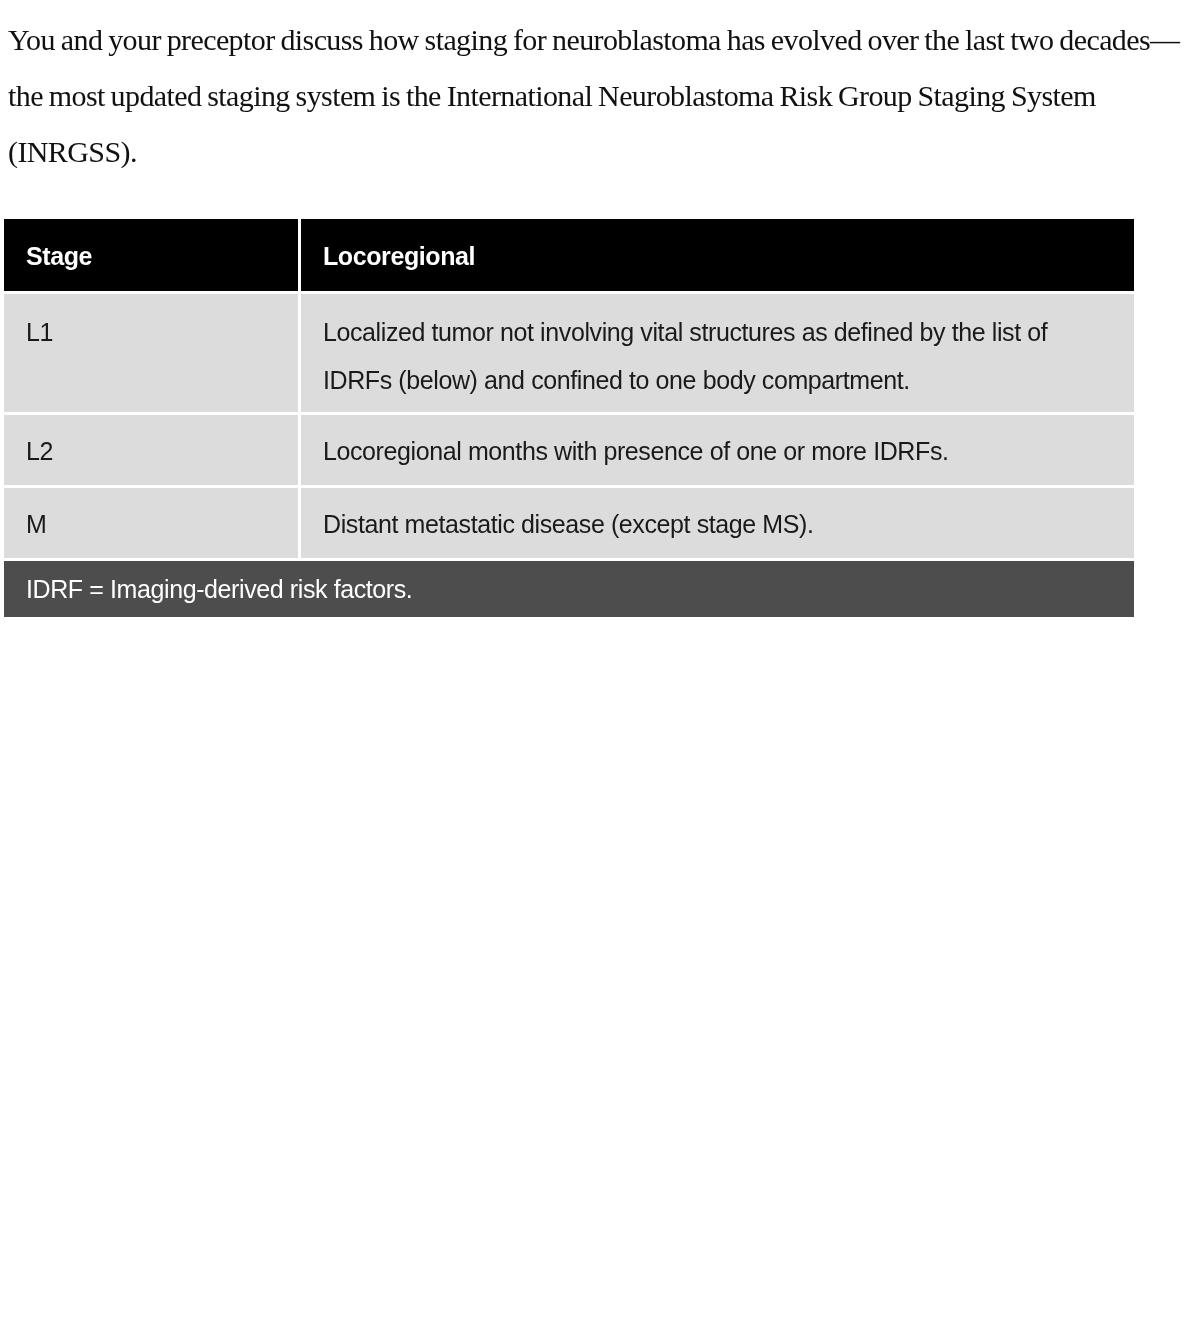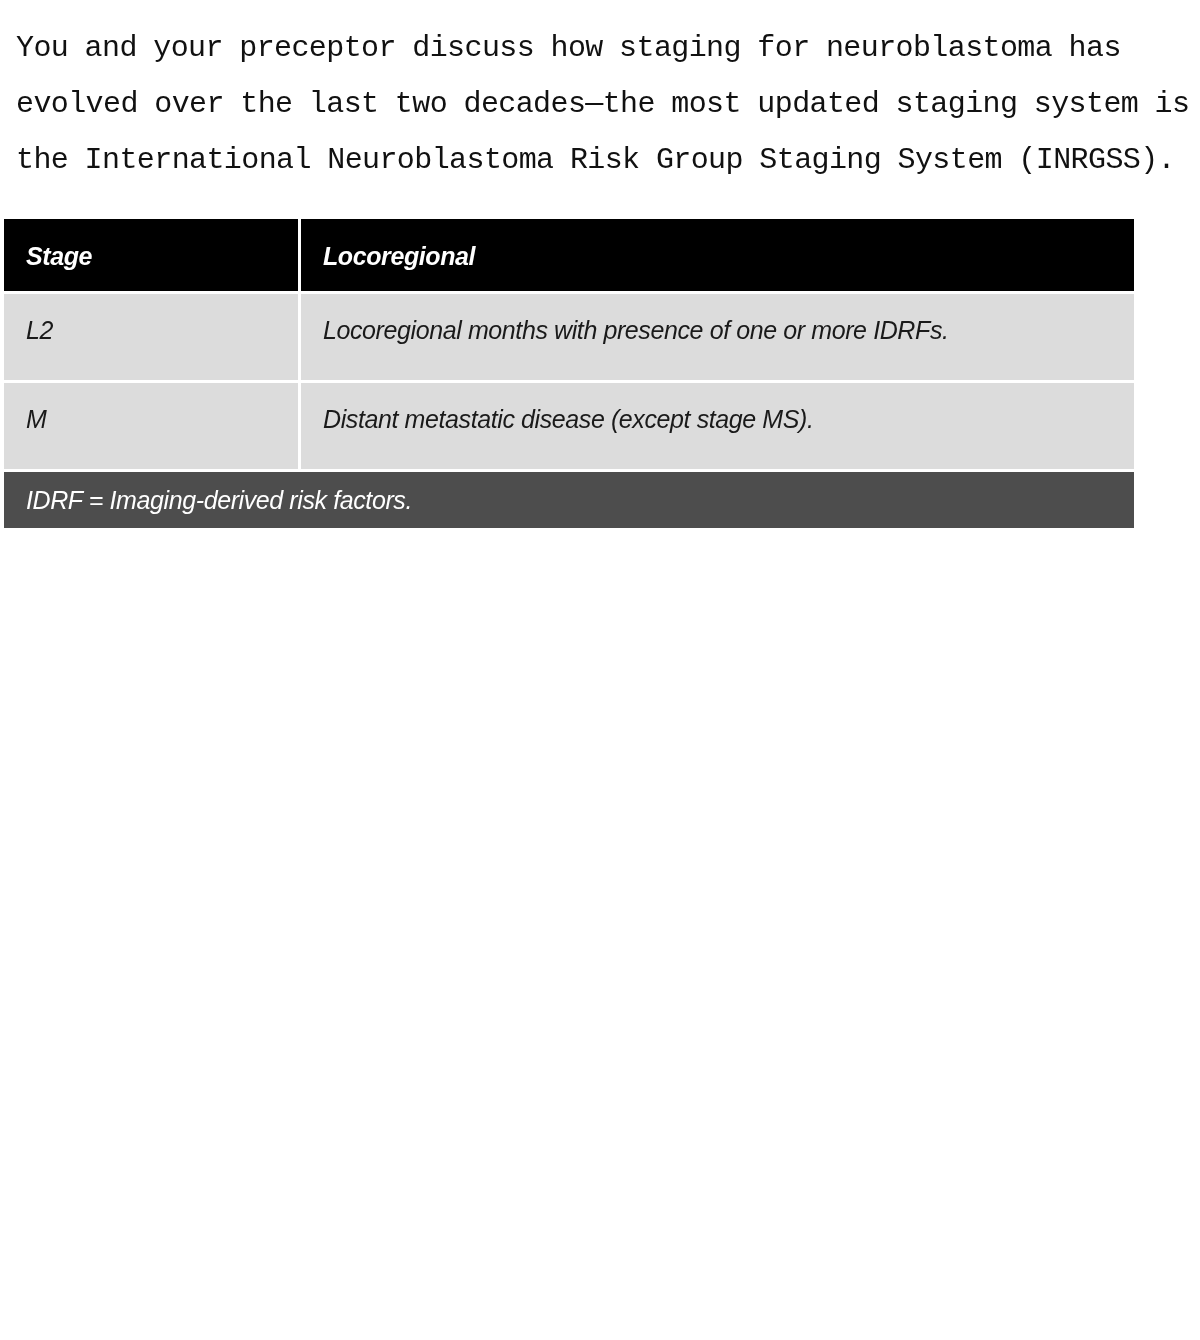--- a/index.html
+++ b/index.html
@@ -11,22 +11,22 @@
       width: 1200px;
       height: 1340px;
       position: relative;
       overflow: hidden;
     }
     .intro {
       position: absolute;
       left: 0;
       top: 4px;
       width: 1180px;
-      margin: 16px;
-      font-family: Liberation Mono, monospace;
+      margin: 8px;
+      font-family: Liberation Serif, serif;
       font-size: 30px;
       line-height: 56px;
       color: #111111;
       letter-spacing: -0.6px;
       word-spacing: -1px;
     }
     .table-wrap {
       position: absolute;
       left: 1px;
       top: 216px;
@@ -39,21 +39,20 @@
       font-family: "Liberation Sans", "DejaVu Sans", sans-serif;
       font-size: 25px;
       color: #1a1a1a;
       letter-spacing: -0.4px;
     }
     table.staging th,
     table.staging td {
       text-align: left;
       vertical-align: top;
       padding: 0 22px;
-      font-style: italic;
     }
     table.staging thead th {
       background: #000000;
       color: #ffffff;
       font-weight: bold;
       height: 70px;
       vertical-align: middle;
       padding-top: 2px;
     }
     table.staging th.col-stage,
@@ -61,21 +60,21 @@
       width: 250px;
     }
     table.staging tbody td {
       background: #dcdcdc;
       line-height: 48px;
       padding-top: 14px;
       padding-bottom: 8px;
     }
     table.staging tbody tr.single td {
       padding-top: 12px;
-      padding-bottom: 26px;
+      padding-bottom: 10px;
     }
     table.staging tfoot td {
       background: #4d4d4d;
       color: #ffffff;
       height: 56px;
       vertical-align: middle;
       padding-top: 0;
     }
     table.staging tfoot tr:first-child td {
       
@@ -88,20 +87,24 @@
 
 <div class="table-wrap">
   <table class="staging">
     <thead>
       <tr>
         <th class="col-stage">Stage</th>
         <th class="col-desc">Locoregional</th>
       </tr>
     </thead>
     <tbody>
+      <tr>
+        <td class="col-stage">L1</td>
+        <td class="col-desc">Localized tumor not involving vital structures as defined by the list of IDRFs (below) and confined to one body compartment.</td>
+      </tr>
       <tr class="single">
         <td class="col-stage">L2</td>
         <td class="col-desc">Locoregional months with presence of one or more IDRFs.</td>
       </tr>
       <tr class="single">
         <td class="col-stage">M</td>
         <td class="col-desc">Distant metastatic disease (except stage MS).</td>
       </tr>
     </tbody>
     <tfoot>

